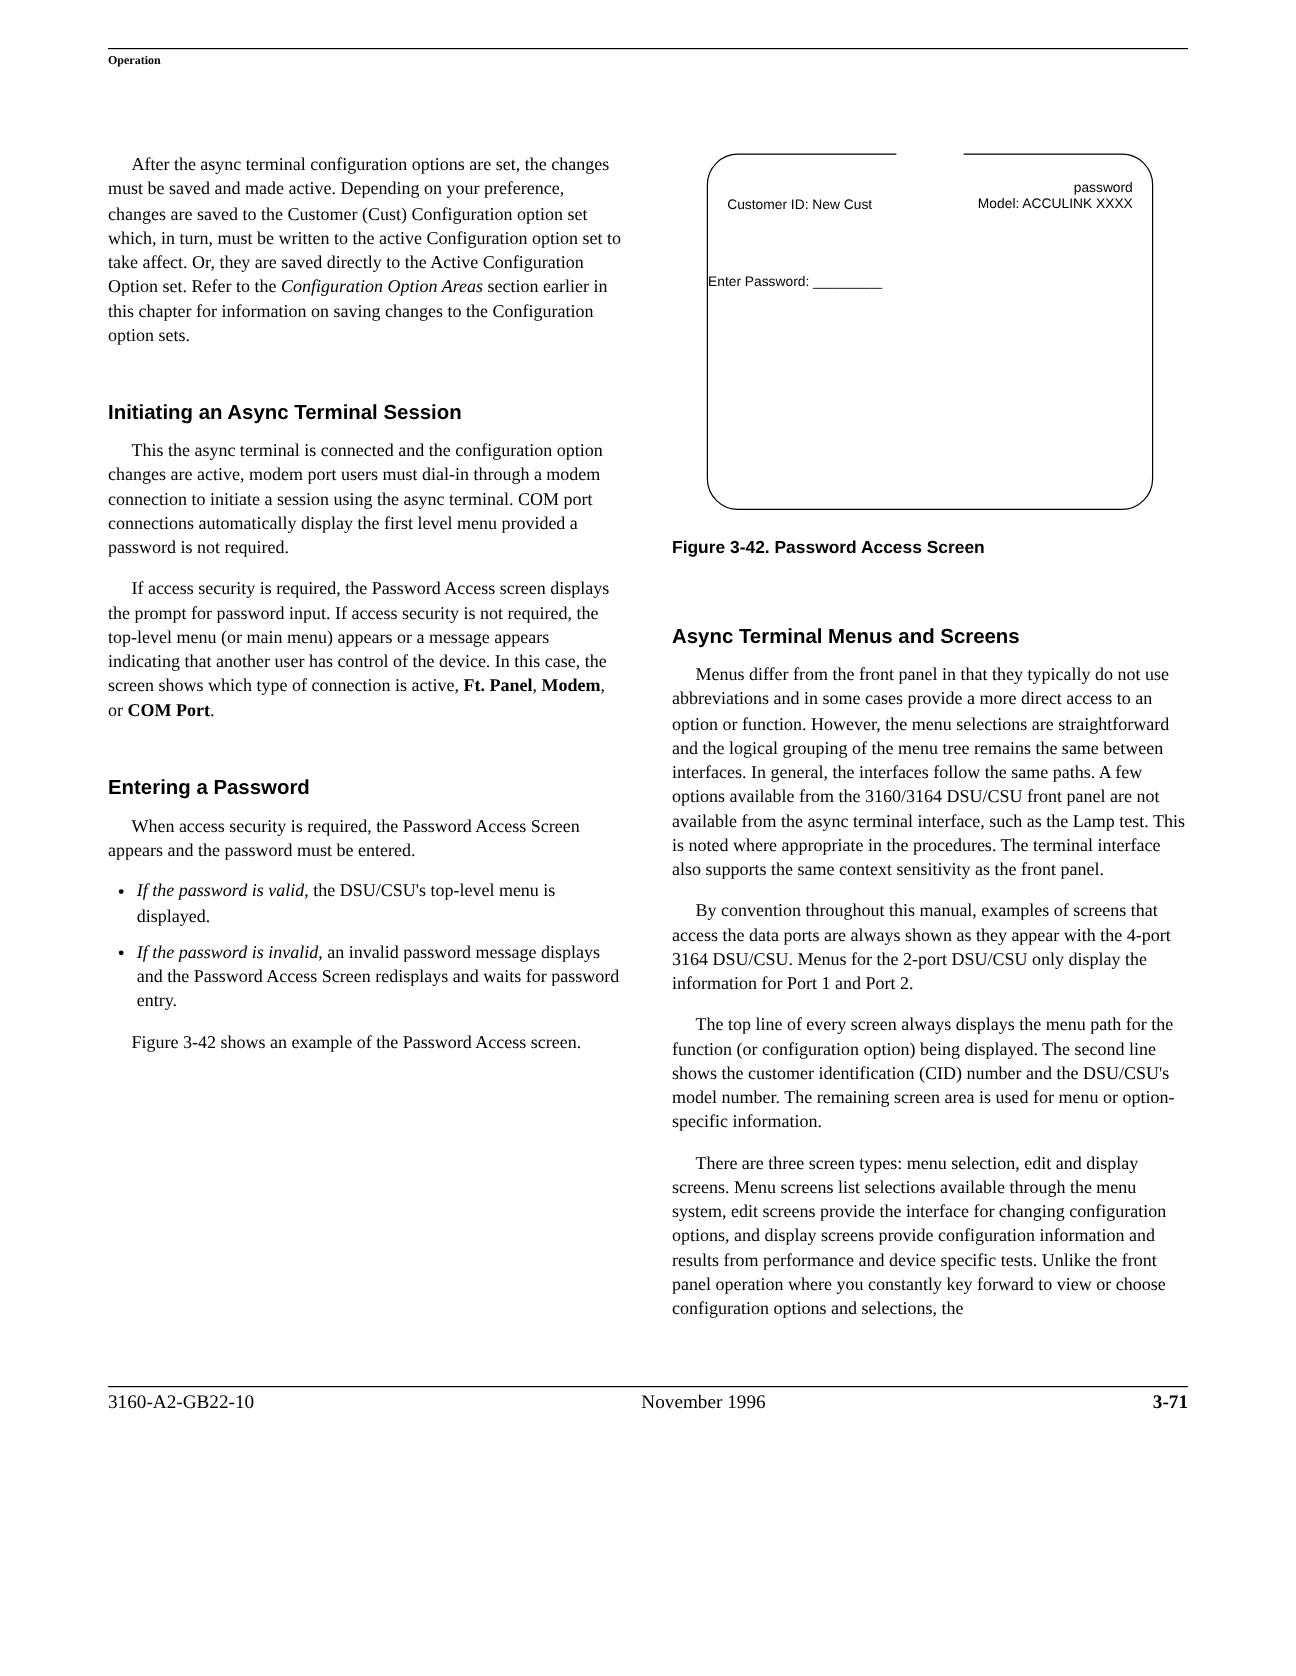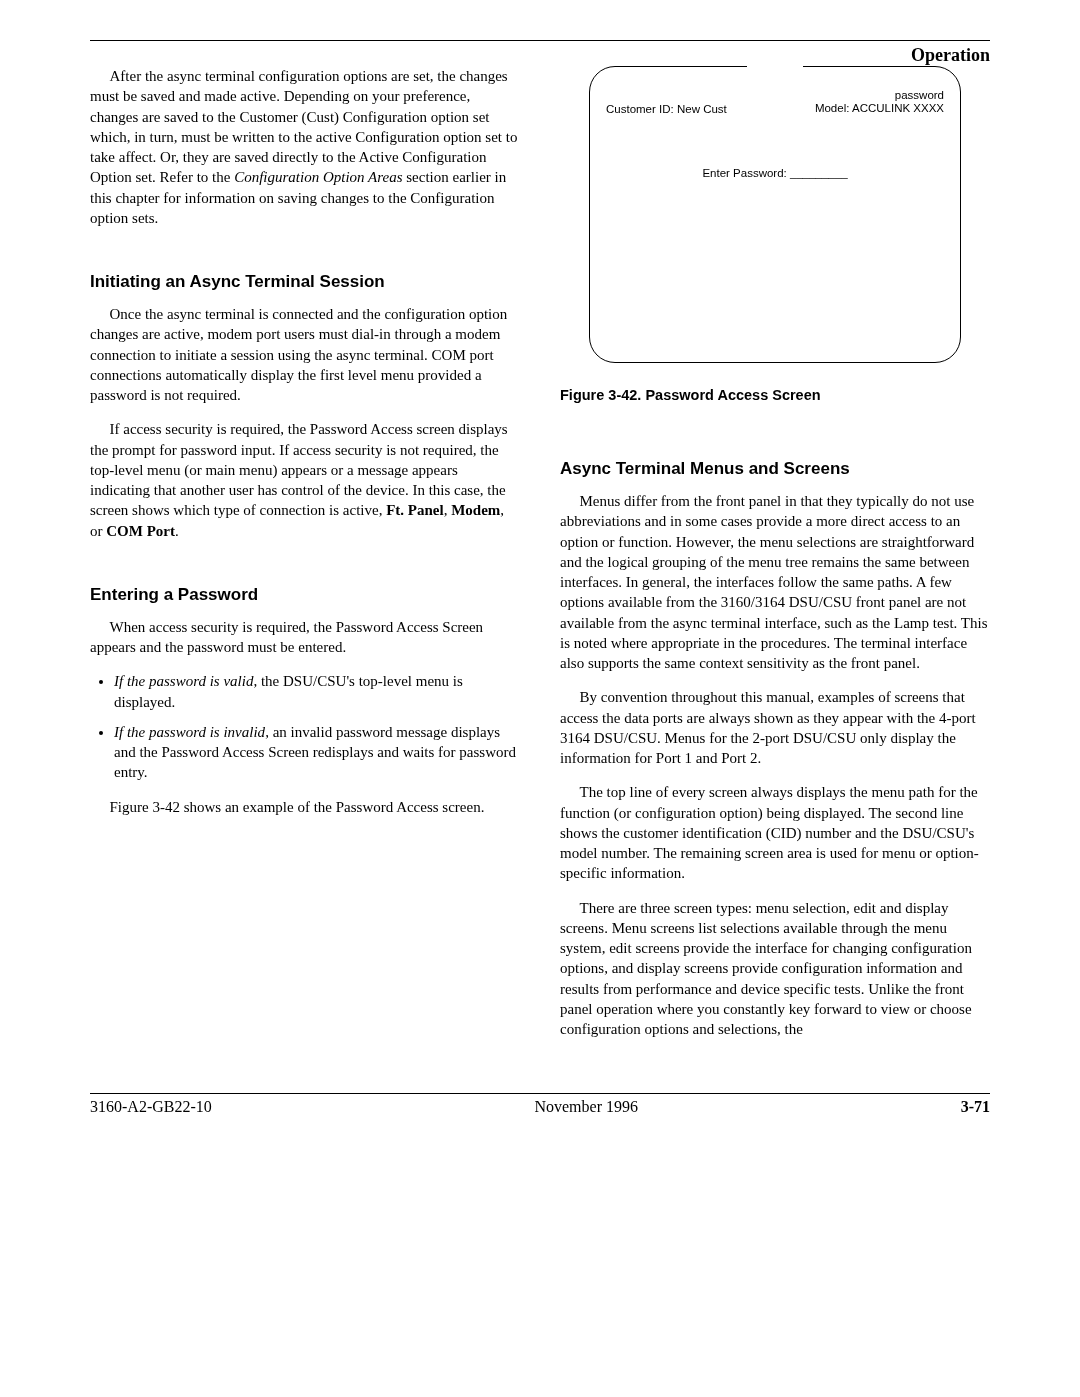--- a/index.html
+++ b/index.html
@@ -12,24 +12,24 @@
   }
   .page {
     padding: 40px 90px 40px 90px;
     box-sizing: border-box;
   }
   .header-line {
     border-top: 1px solid #000;
     margin-bottom: 4px;
   }
   .running-head {
-    text-align: right;
     font-family: "Times New Roman", serif;
     font-weight: bold;
-    font-size: 18px;
+    font-size: 10px;
+    margin-bottom: 72px;
     margin-top: 0;
     padding-top:0;
   }
   .content {
     display: flex;
     gap: 40px;
   }
   .col {
     flex: 1 1 0;
   }
@@ -71,21 +71,20 @@
     position: absolute;
     top: 22px; left: 16px; right: 16px;
     display: flex;
     justify-content: space-between;
     align-items: flex-end;
   }
   .fig-top-right { text-align: right; line-height: 1.15; }
   .fig-center {
     position: absolute;
     top: 100px; left: 0; right: 0;
-    text-align: center;
   }
   .figure-caption {
     text-align: left;
     font-family: Arial, Helvetica, sans-serif;
     font-weight: bold;
     font-size: 14.5px;
     margin-bottom: 56px;
   }
 
   .spacer { height: 30px; }
@@ -114,21 +113,21 @@
 
     <div class="col">
 
       <p>
         <span>After the async terminal configuration options are set, the changes must be saved and made active. Depending on your preference, changes are saved to the Customer (Cust) Configuration option set which, in turn, must be written to the active Configuration option set to take affect. Or, they are saved directly to the Active Configuration Option set. Refer to the </span><em>Configuration Option Areas</em><span> section earlier in this chapter for information on saving changes to the Configuration option sets.</span>
       </p>
 
       <div class="spacer"></div>
 
       <h2 class="sect">Initiating an Async Terminal Session</h2>
-      <p>Once the async terminal is connected and the configuration option changes are active, modem port users must dial-in through a modem connection to initiate a session using the async terminal. COM port connections automatically display the first level menu provided a password is not required.</p>
+      <p>This the async terminal is connected and the configuration option changes are active, modem port users must dial-in through a modem connection to initiate a session using the async terminal. COM port connections automatically display the first level menu provided a password is not required.</p>
       <p>
         <span>If access security is required, the Password Access screen displays the prompt for password input. If access security is not required, the top-level menu (or main menu) appears or a message appears indicating that another user has control of the device. In this case, the screen shows which type of connection is active, </span><span class="bold">Ft. Panel</span><span>, </span><span class="bold">Modem</span><span>, or </span><span class="bold">COM Port</span><span>.</span>
       </p>
 
       <div class="spacer"></div>
 
       <h2 class="sect">Entering a Password</h2>
       <p>When access security is required, the Password Access Screen appears and the password must be entered.</p>
       <ul>
         <li>

